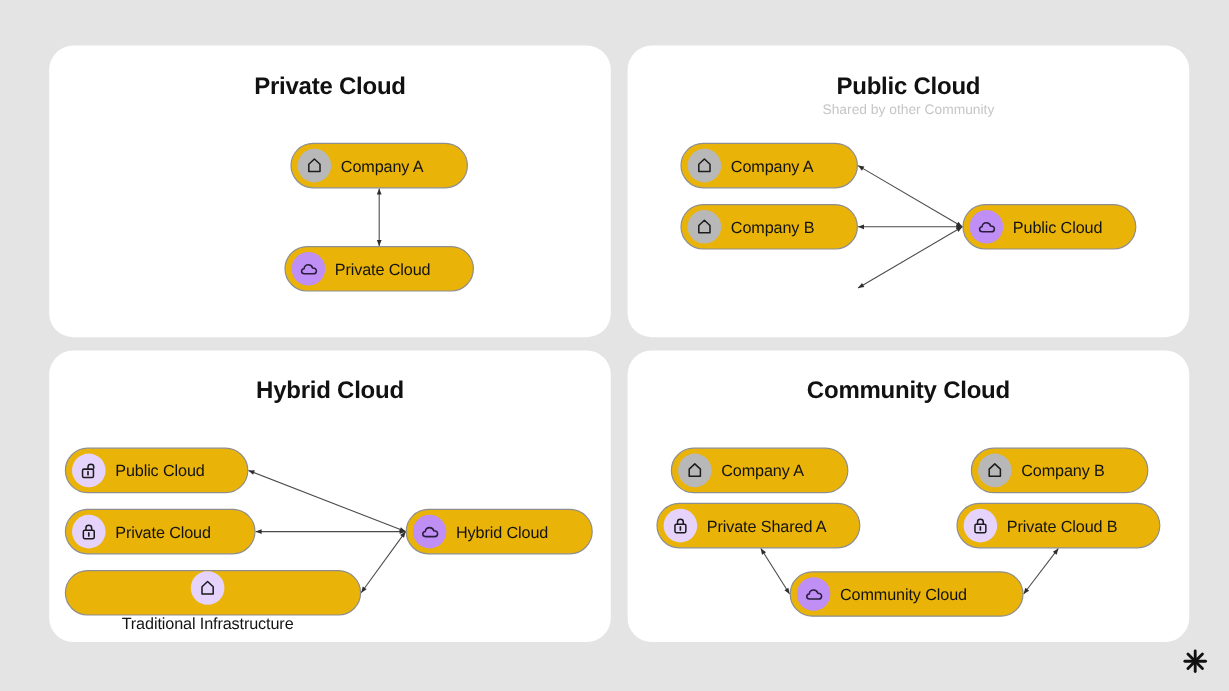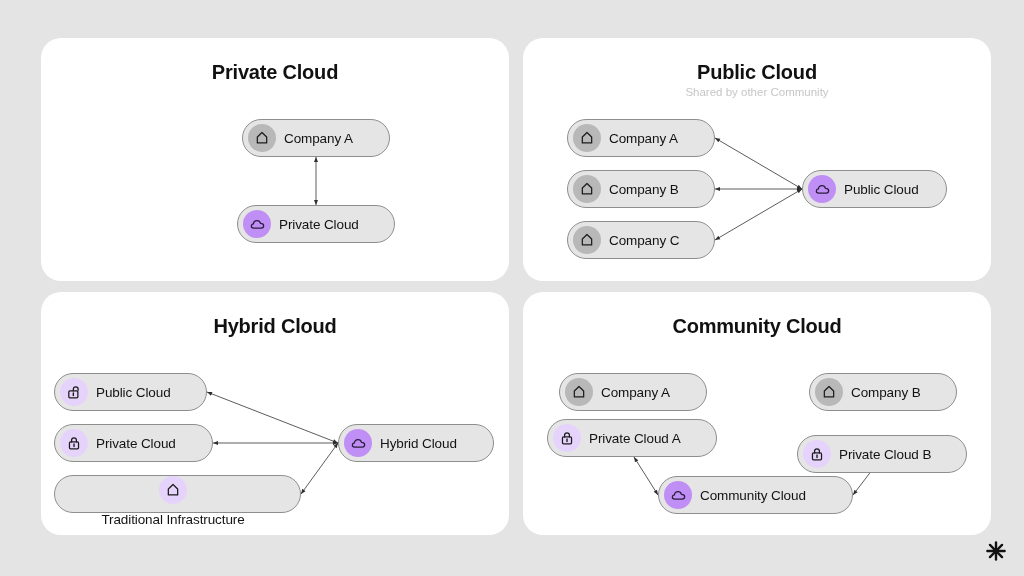--- a/index.html
+++ b/index.html
@@ -54,21 +54,21 @@
   .edges{
     position:absolute;
     inset:0;
     width:100%;height:100%;
     overflow:visible;
   }
   .node{
     position:absolute;
     box-sizing:border-box;
     height:38px;
-    background:#e5e5e5;
+    background:#eab308;
     border:1px solid #8e8e8e;
     border-radius:19px;
     display:flex;
     align-items:center;
     padding:0 14px 0 5px;
     gap:8px;
     white-space:nowrap;
   }
   .node-icon{
     width:28px;height:28px;
@@ -158,28 +158,20 @@
           <span class="node-label">Company A</span>
         </div>
         <div class="node" style="left: 44px; top: 132px; width: 148px;">
           <span class="node-icon ic-gray">
             <svg viewBox="0 0 24 24" width="16" height="16">
               <path d="M12 3.8 L19 10.4 V19.4 H5 V10.4 Z" fill="none" stroke="#1c1c1c" stroke-width="1.9" stroke-linejoin="round"></path>
             </svg>
           </span>
           <span class="node-label">Company B</span>
         </div>
-        <div class="node" style="left: 44px; top: 183px; width: 148px;">
-          <span class="node-icon ic-gray">
-            <svg viewBox="0 0 24 24" width="16" height="16">
-              <path d="M12 3.8 L19 10.4 V19.4 H5 V10.4 Z" fill="none" stroke="#1c1c1c" stroke-width="1.9" stroke-linejoin="round"></path>
-            </svg>
-          </span>
-          <span class="node-label">Company C</span>
-        </div>
         <div class="node" style="left: 279px; top: 132px; width: 145px;">
           <span class="node-icon ic-purple">
             <svg viewBox="0 0 24 24" width="17" height="17">
               <path d="M6.6 17.2 Q3.3 17.2 3.3 14.2 Q3.3 11.5 6.2 11.2 Q6.8 6.6 11.3 6.6 Q15.2 6.6 16.2 10.3 Q20.7 10.4 20.7 13.8 Q20.7 17.2 17.2 17.2 Z" fill="none" stroke="#2a1d3d" stroke-width="1.8" stroke-linejoin="round"></path>
             </svg>
           </span>
           <span class="node-label">Public Cloud</span>
         </div>
       </div>
     </div>
@@ -277,23 +269,23 @@
           <span class="node-label">Company B</span>
         </div>
         <div class="node" style="left: 24px; top: 127px; width: 170px;">
           <span class="node-icon ic-lilac">
             <svg viewBox="0 0 24 24" width="16" height="16">
               <rect x="5.2" y="10.4" width="13.6" height="10.4" rx="1.6" fill="none" stroke="#1c1c1c" stroke-width="1.9"></rect>
               <path d="M8.4 10.4 V7.6 Q8.4 4.2 12 4.2 Q15.6 4.2 15.6 7.6 V10.4" fill="none" stroke="#1c1c1c" stroke-width="1.9" stroke-linecap="round"></path>
               <line x1="12" y1="13.6" x2="12" y2="17.4" stroke="#1c1c1c" stroke-width="2.1" stroke-linecap="round"></line>
             </svg>
           </span>
-          <span class="node-label">Private Cloud A</span>
-        </div>
-        <div class="node" style="left: 274px; top: 143px; width: 170px;">
+          <span class="node-label">Private Shared A</span>
+        </div>
+        <div class="node" style="left: 274px; top: 127px; width: 170px;">
           <span class="node-icon ic-lilac">
             <svg viewBox="0 0 24 24" width="16" height="16">
               <rect x="5.2" y="10.4" width="13.6" height="10.4" rx="1.6" fill="none" stroke="#1c1c1c" stroke-width="1.9"></rect>
               <path d="M8.4 10.4 V7.6 Q8.4 4.2 12 4.2 Q15.6 4.2 15.6 7.6 V10.4" fill="none" stroke="#1c1c1c" stroke-width="1.9" stroke-linecap="round"></path>
               <line x1="12" y1="13.6" x2="12" y2="17.4" stroke="#1c1c1c" stroke-width="2.1" stroke-linecap="round"></line>
             </svg>
           </span>
           <span class="node-label">Private Cloud B</span>
         </div>
         <div class="node" style="left: 135px; top: 184px; width: 195px;">

